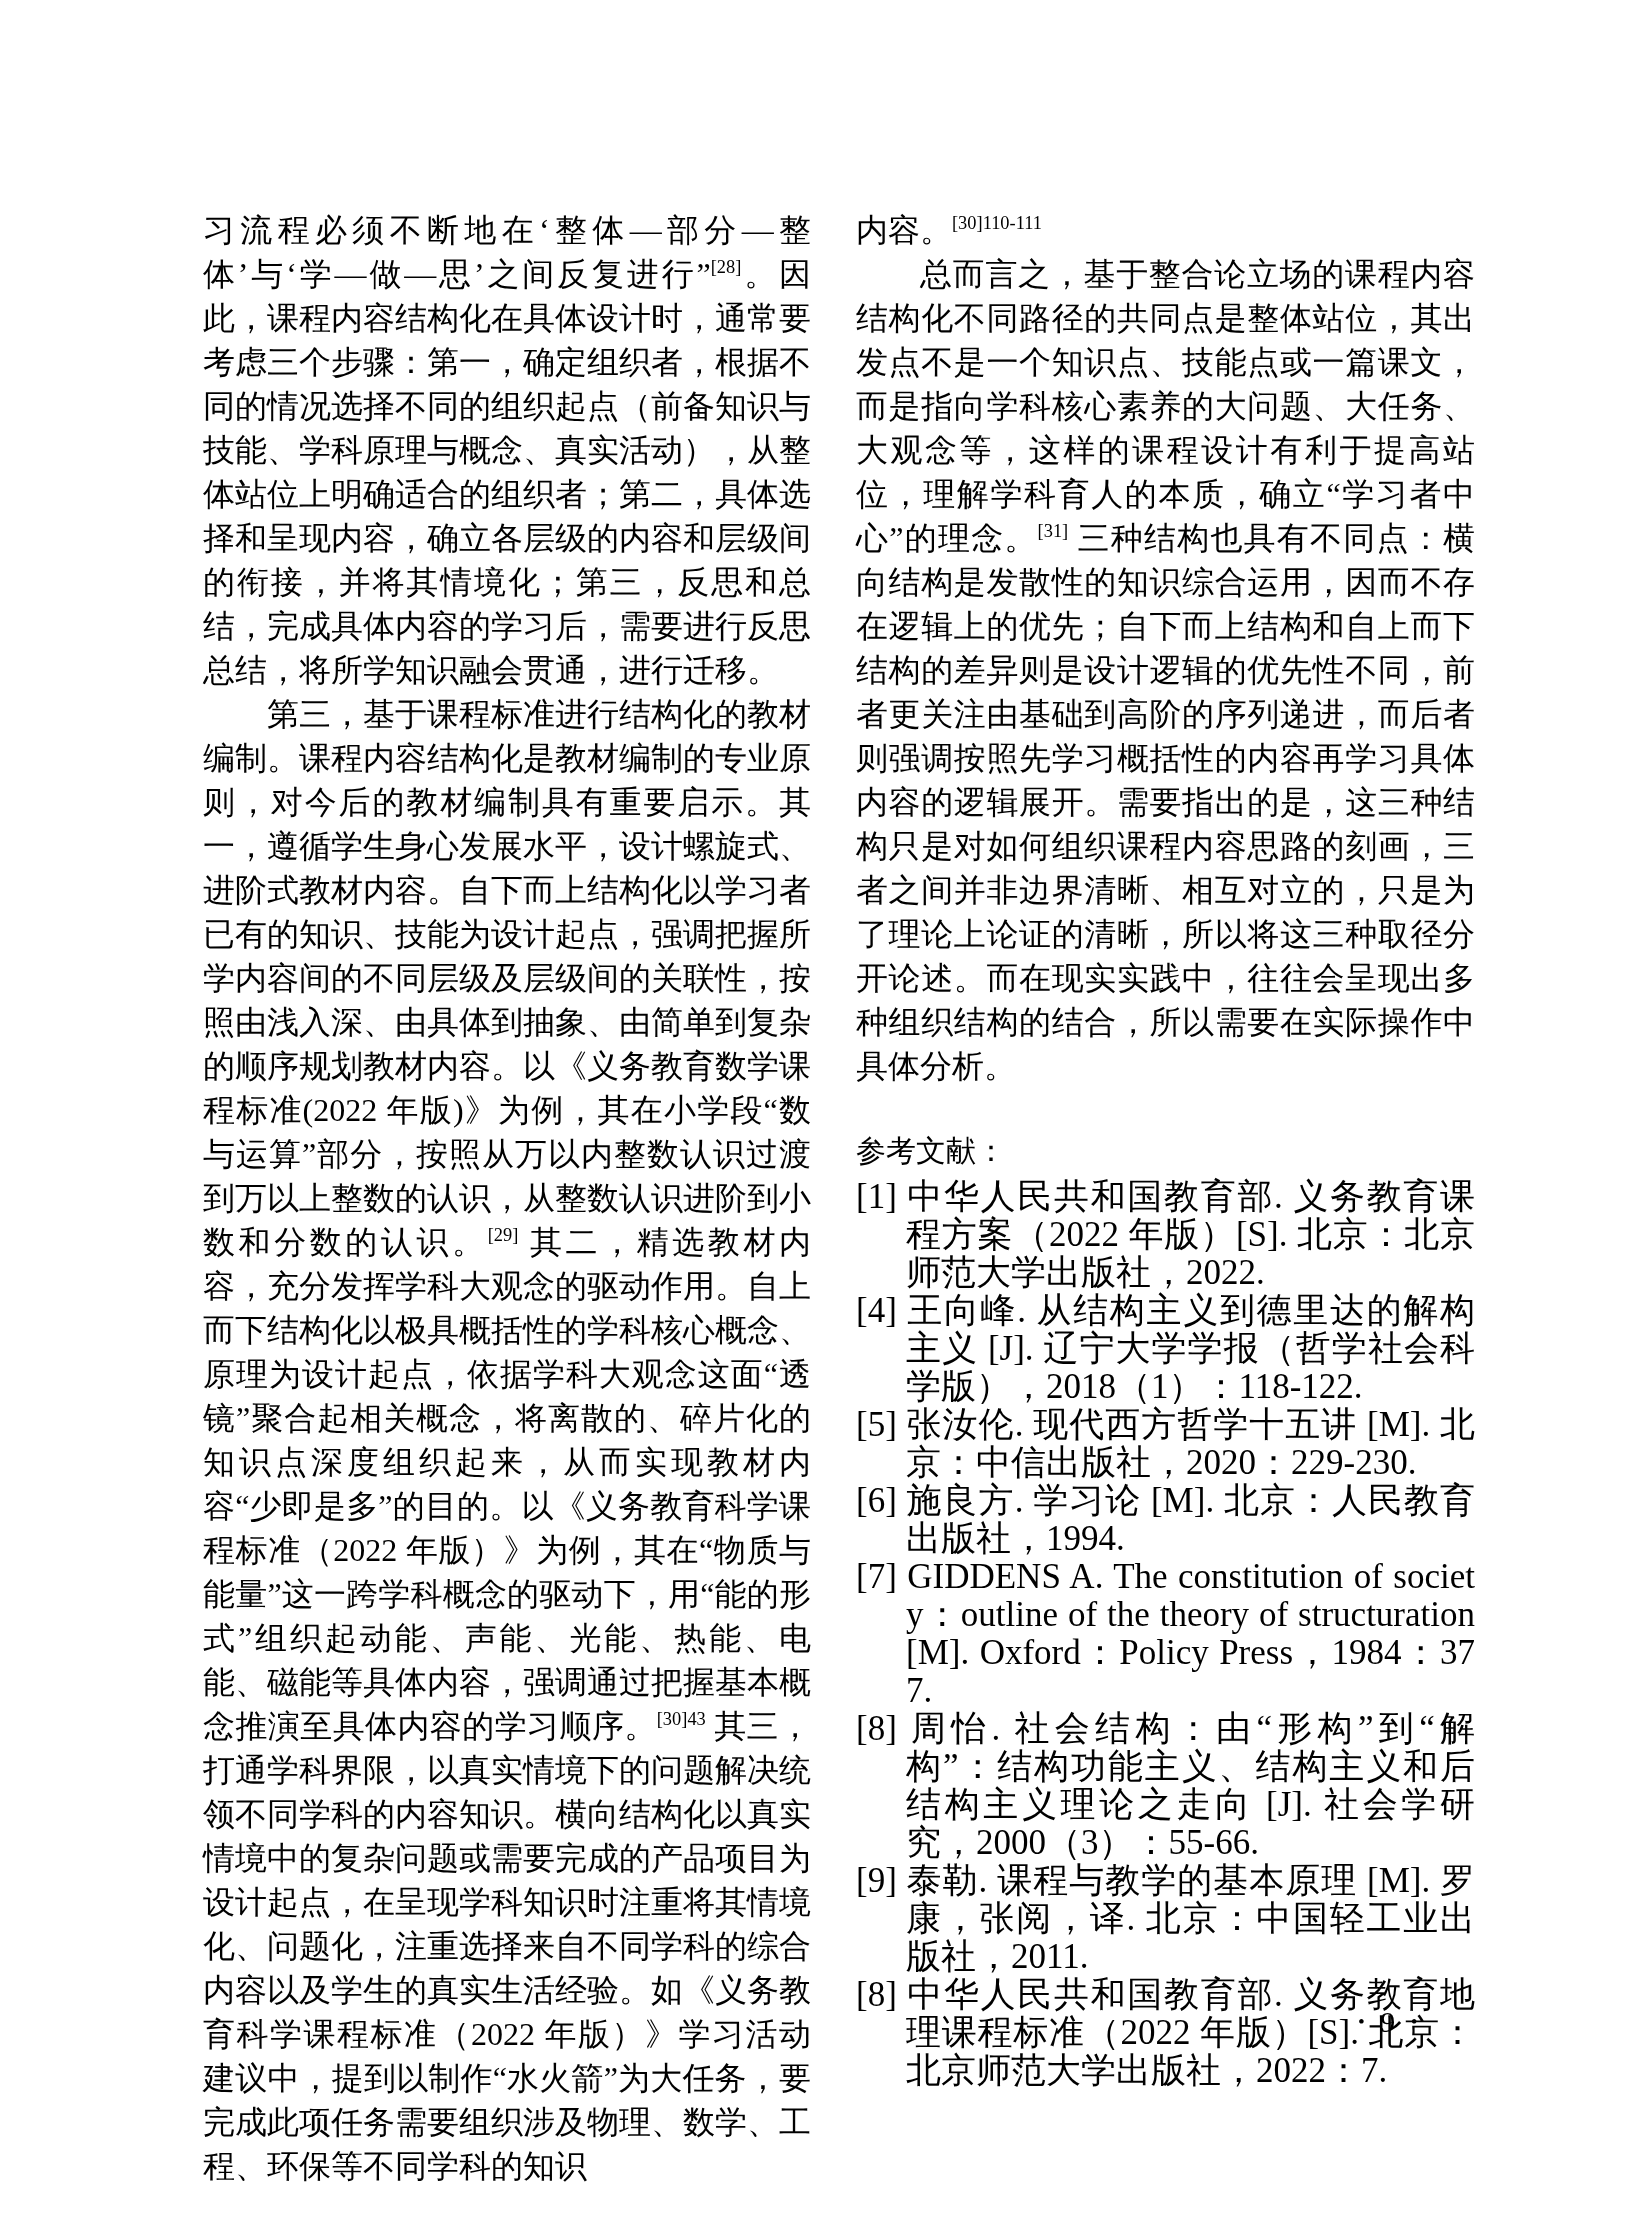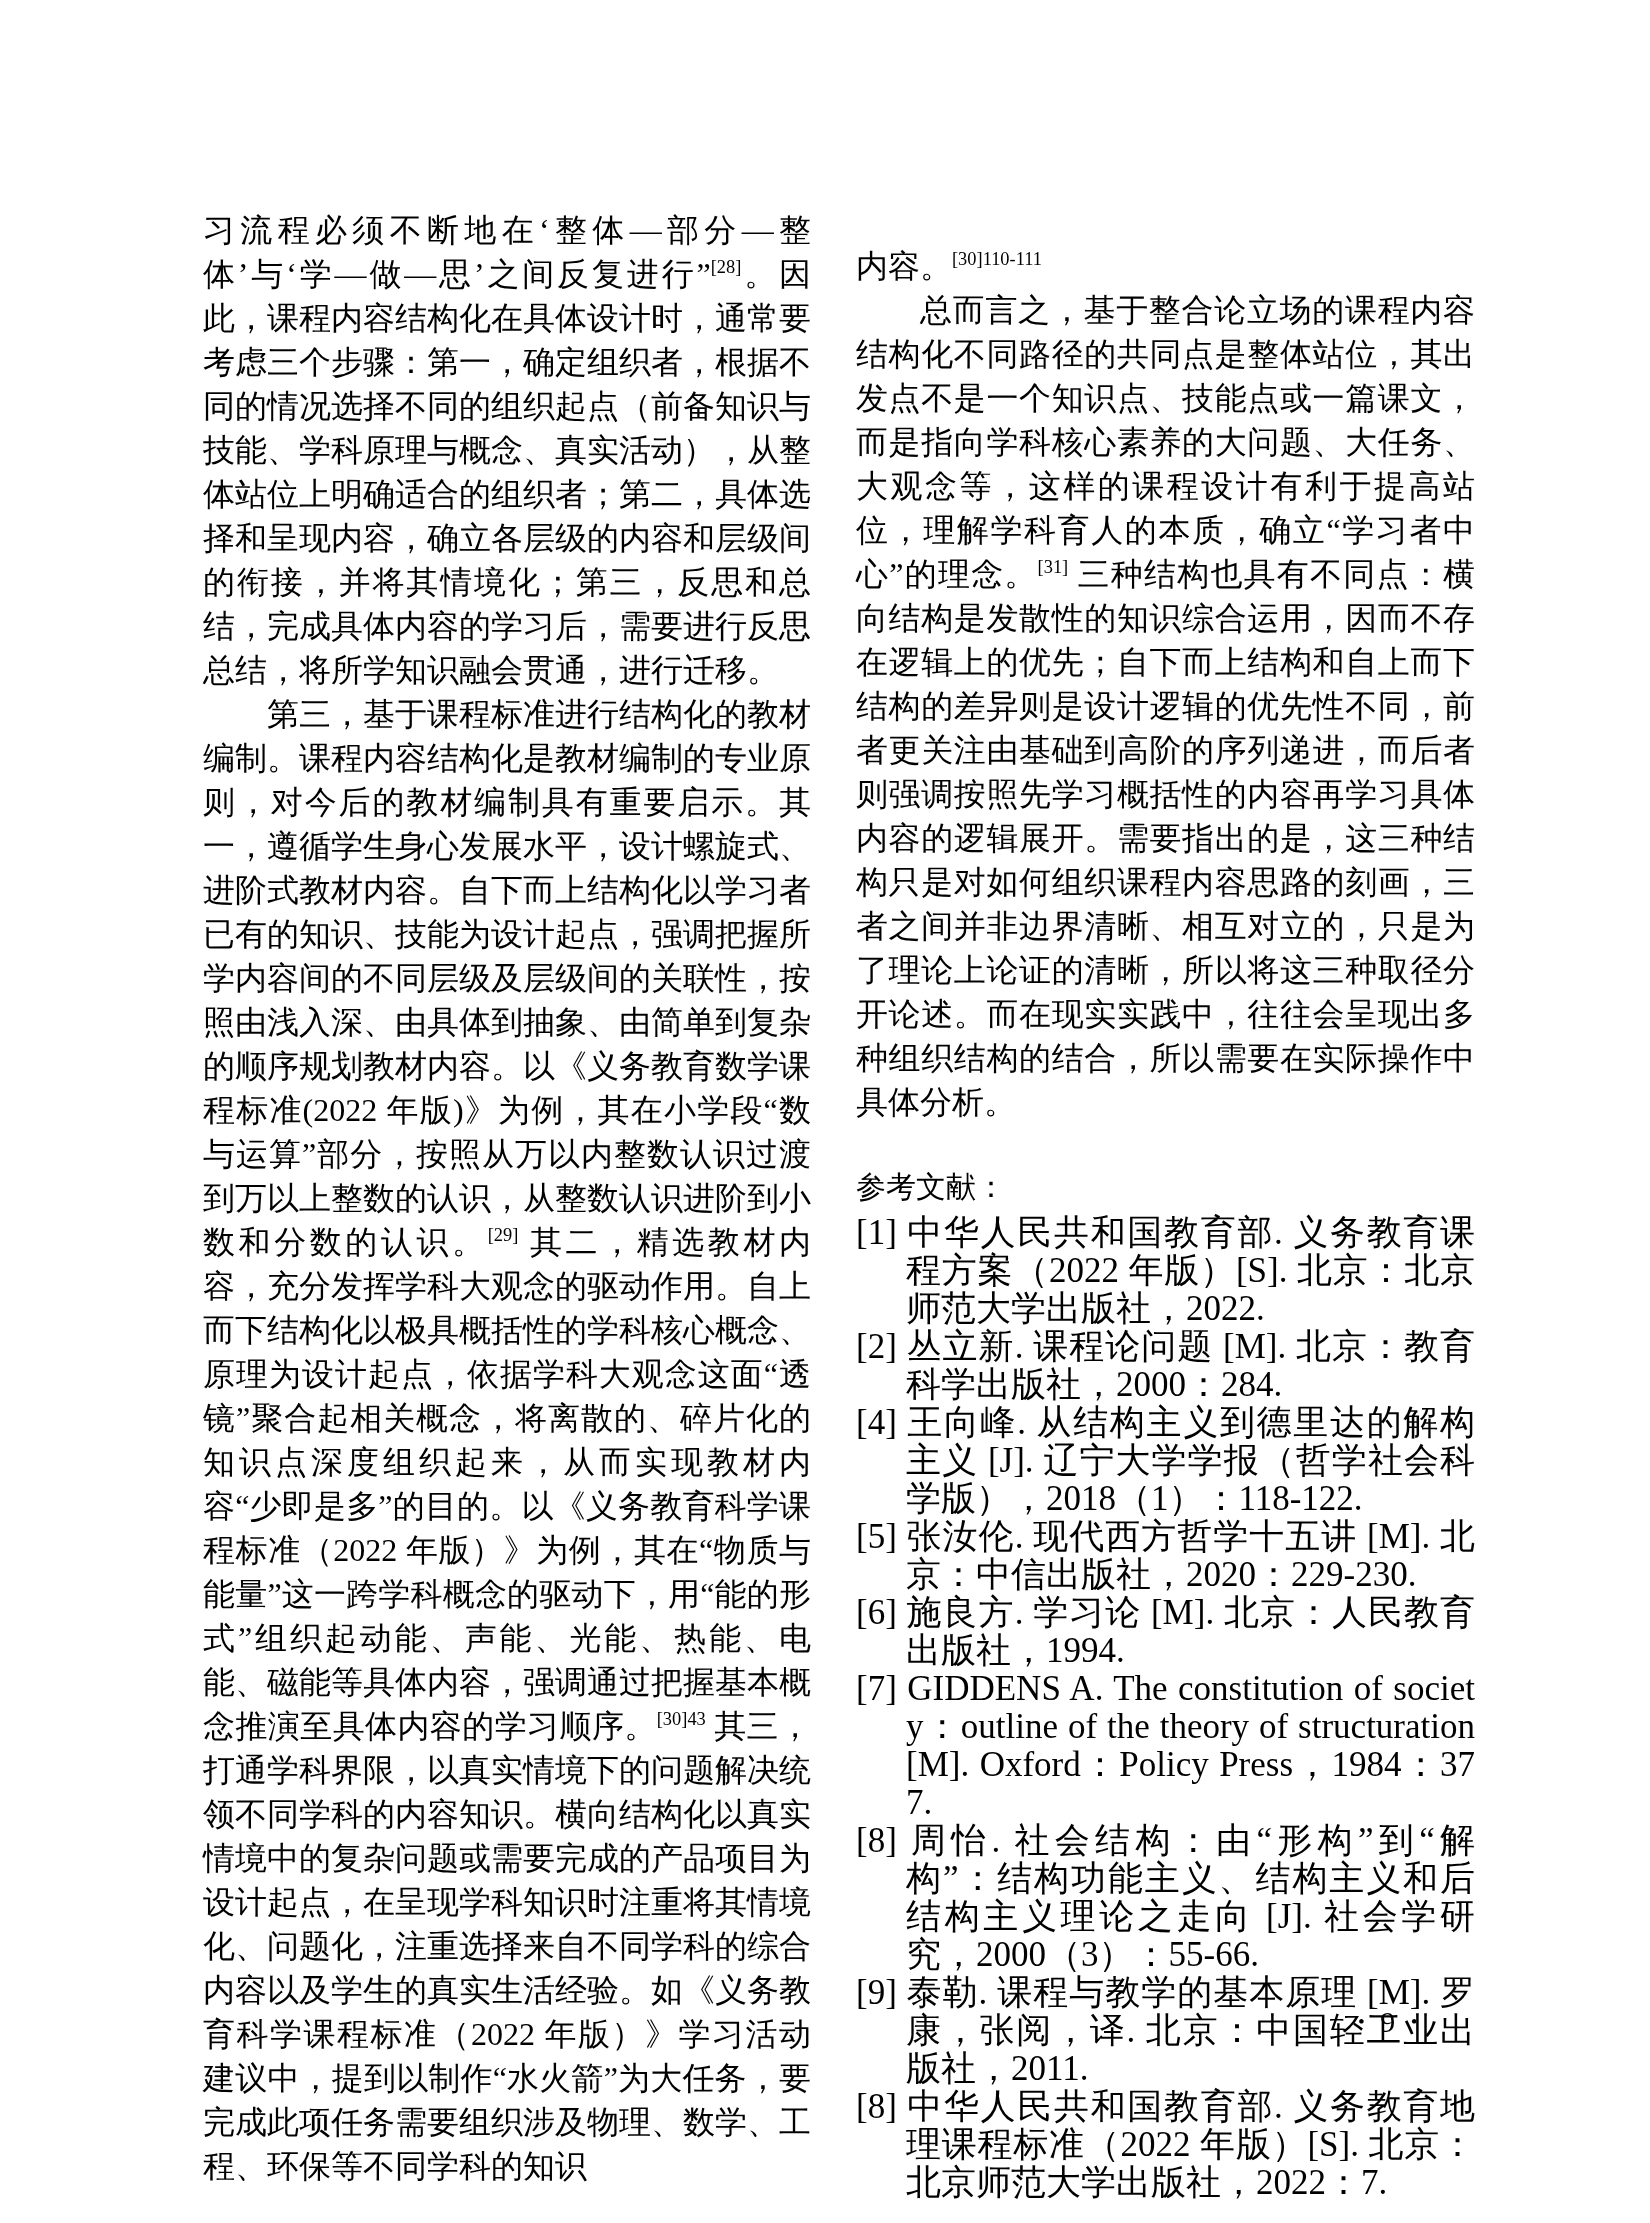--- a/index.html
+++ b/index.html
@@ -19,21 +19,21 @@
   .columns {
     position: absolute;
     left: 203px;
     top: 208px;
     width: 1272px;
     display: flex;
     gap: 45px;
   }
   .column { display: block; }
   .column.left  { width: 608px; }
-  .column.right { width: 619px; margin-top: 36px; }
+  .column.right { width: 619px; }
 
   .para {
     margin: 0;
     font-size: 32px;
     line-height: 44px;
     text-align: justify;
     text-justify: inter-ideograph;
     word-break: break-all;
   }
   .para.indent { text-indent: 64px; }
@@ -91,21 +91,20 @@
       </div>
 
     <div class="column right">
       <div id="col-right-paras">
           <p class="para"><span class="seg">内容。</span><sup class="supref">[30]110-111</sup></p>
           <p class="para indent"><span class="seg">总而言之，基于整合论立场的课程内容结构化不同路径的共同点是整体站位，其出发点不是一个知识点、技能点或一篇课文，而是指向学科核心素养的大问题、大任务、大观念等，这样的课程设计有利于提高站位，理解学科育人的本质，确立“学习者中心”的理念。</span><sup class="supref">[31]</sup><span class="seg"> 三种结构也具有不同点：横向结构是发散性的知识综合运用，因而不存在逻辑上的优先；自下而上结构和自上而下结构的差异则是设计逻辑的优先性不同，前者更关注由基础到高阶的序列递进，而后者则强调按照先学习概括性的内容再学习具体内容的逻辑展开。需要指出的是，这三种结构只是对如何组织课程内容思路的刻画，三者之间并非边界清晰、相互对立的，只是为了理论上论证的清晰，所以将这三种取径分开论述。而在现实实践中，往往会呈现出多种组织结构的结合，所以需要在实际操作中具体分析。</span></p>
         </div>
       <h2 class="refs-heading">参考文献：</h2>
       <div class="refs" id="refs-list">
           <div class="ref"><span class="ref-label">[1]</span> <span class="ref-text">中华人民共和国教育部. 义务教育课程方案（2022 年版）[S]. 北京：北京师范大学出版社，2022.</span></div>
-          <div class="ref"><span class="ref-label">[2]</span> <span class="ref-text">丛立新. 课程论问题 [M]. 北京：教育科学出版社，2000：284.</span></div>
           <div class="ref"><span class="ref-label">[4]</span> <span class="ref-text">王向峰. 从结构主义到德里达的解构主义 [J]. 辽宁大学学报（哲学社会科学版），2018（1）：118-122.</span></div>
           <div class="ref"><span class="ref-label">[5]</span> <span class="ref-text">张汝伦. 现代西方哲学十五讲 [M]. 北京：中信出版社，2020：229-230.</span></div>
           <div class="ref"><span class="ref-label">[6]</span> <span class="ref-text">施良方. 学习论 [M]. 北京：人民教育出版社，1994.</span></div>
           <div class="ref"><span class="ref-label">[7]</span> <span class="ref-text">GIDDENS A. The constitution of society：outline of the theory of structuration [M]. Oxford：Policy Press，1984：377.</span></div>
           <div class="ref"><span class="ref-label">[8]</span> <span class="ref-text">周怡. 社会结构：由“形构”到“解构”：结构功能主义、结构主义和后结构主义理论之走向 [J]. 社会学研究，2000（3）：55-66.</span></div>
           <div class="ref"><span class="ref-label">[9]</span> <span class="ref-text">泰勒. 课程与教学的基本原理 [M]. 罗康，张阅，译. 北京：中国轻工业出版社，2011.</span></div>
           <div class="ref"><span class="ref-label">[8]</span> <span class="ref-text">中华人民共和国教育部. 义务教育地理课程标准（2022 年版）[S]. 北京：北京师范大学出版社，2022：7.</span></div>
         </div>
     </div>
 

